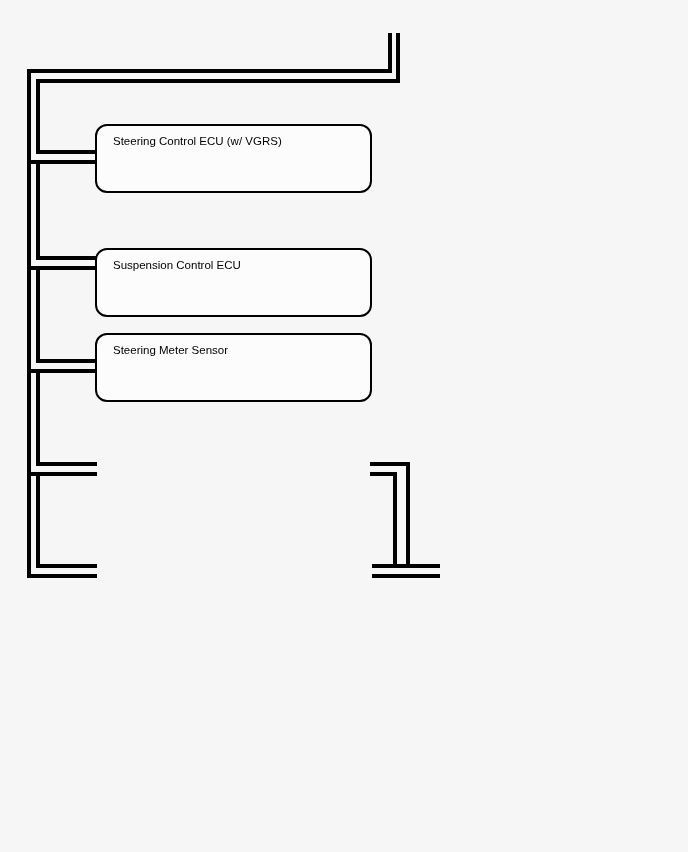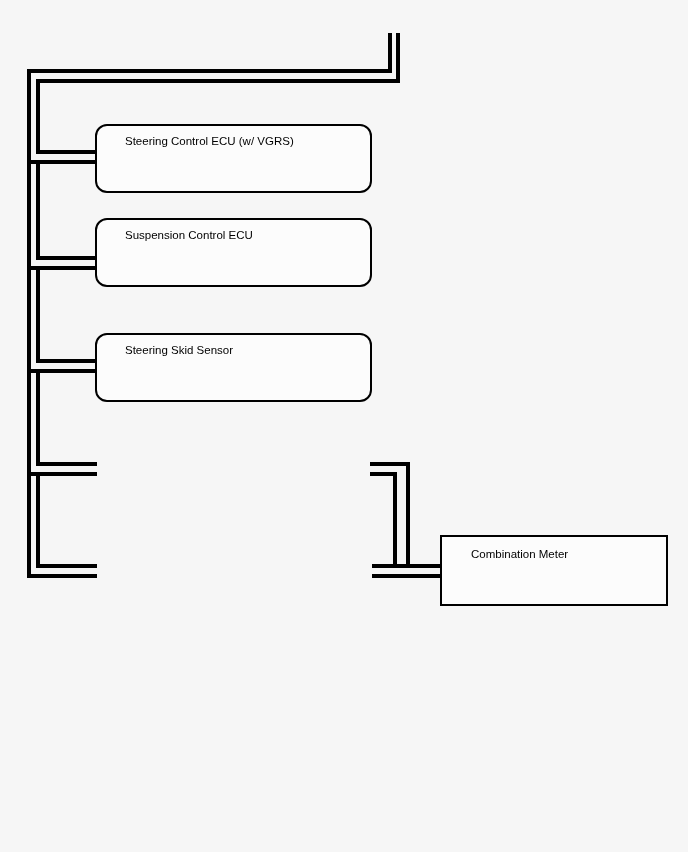--- a/index.html
+++ b/index.html
@@ -35,21 +35,20 @@
   .node.square {
     border-radius: 0;
   }
   .node .label {
     display: block;
     padding: 9px 8px 0 16px;
     font-size: 11.5px;
     line-height: 13px;
     color: #000;
     white-space: nowrap;
-    margin-left: 12px;
   }
   .node.square .label {
     padding: 11px 8px 0 17px;
   }
 </style>
 </head>
 <body>
 
 <div class="canvas">
 
@@ -86,27 +85,24 @@
   <div class="wire v" style="left:393px; top:472px; height:96px;"></div>
   <div class="wire v" style="left:406px; top:462px; height:106px;"></div>
 
   <div class="wire h" style="left:372px; top:564px; width:68px;"></div>
   <div class="wire h" style="left:372px; top:574px; width:68px;"></div>
 
   <div class="node rounded" style="top:124px;">
     <span class="label">Steering Control ECU (w/ VGRS)</span>
   </div>
 
-  <div class="node rounded" style="top:218px;">
+  <div class="node rounded" style="top:248px;">
     <span class="label">Suspension Control ECU</span>
   </div>
 
   <div class="node rounded" style="top:333px;">
-    <span class="label">Steering Skid Sensor</span>
+    <span class="label">Steering Meter Sensor</span>
   </div>
 
 
 
-  <div class="node square" style="left:440px; top:535px; width:228px; height:71px;">
-    <span class="label">Combination Meter</span>
-  </div>
 
 </div>
 
 </body></html>

